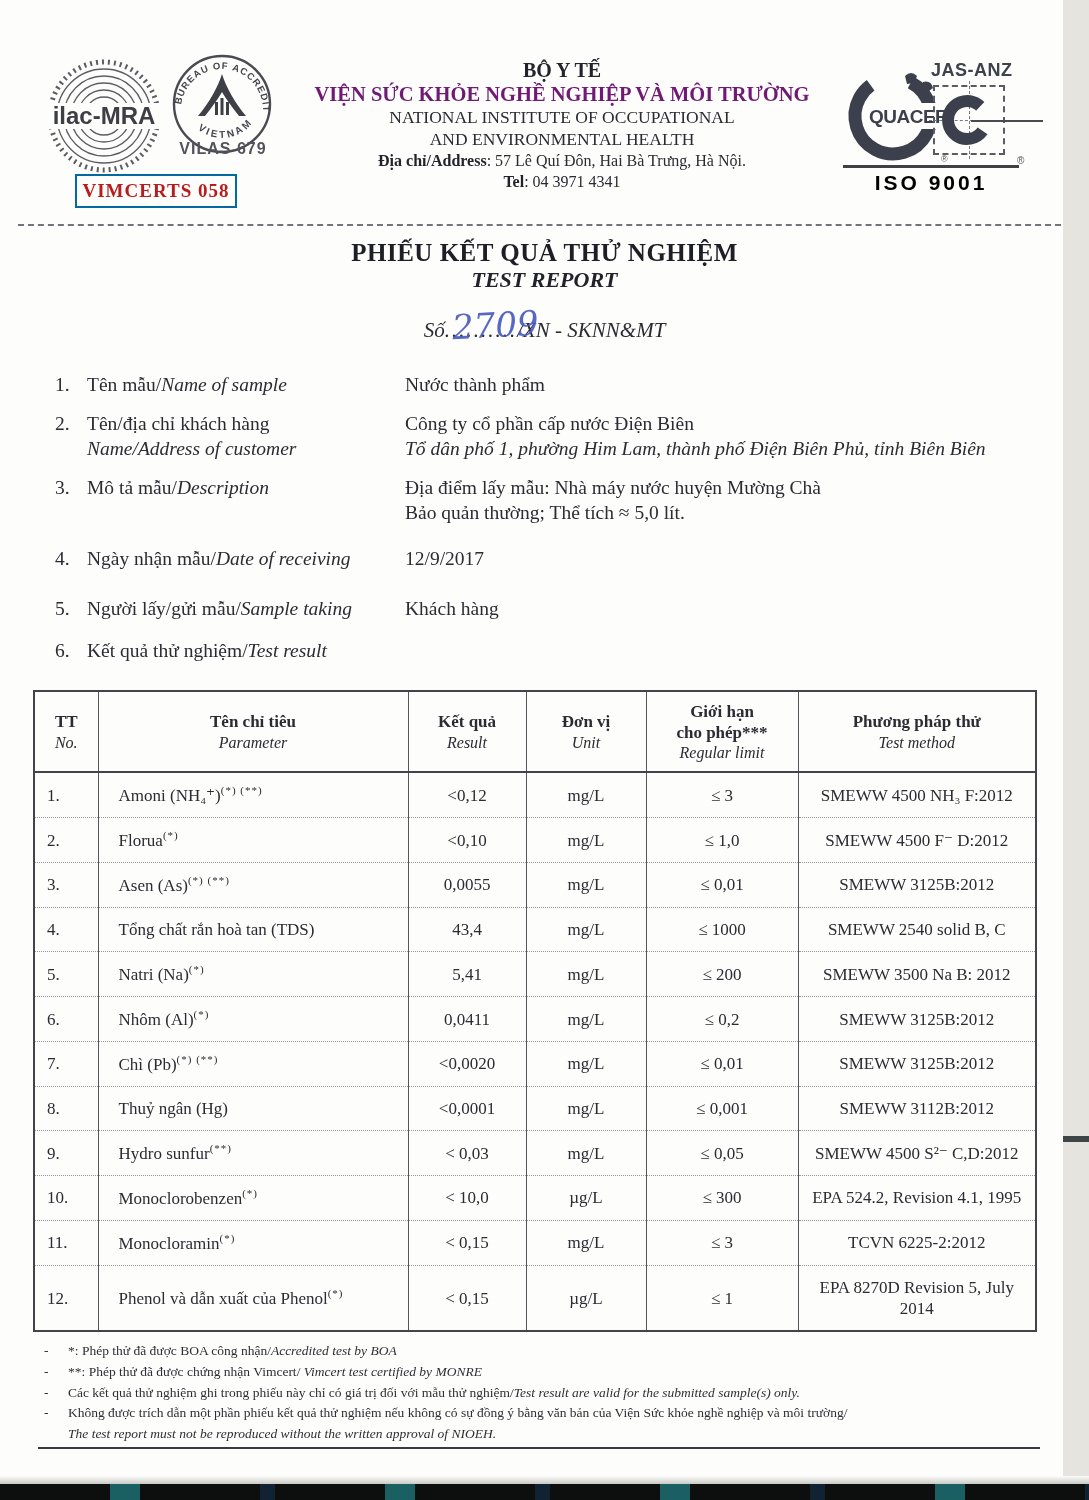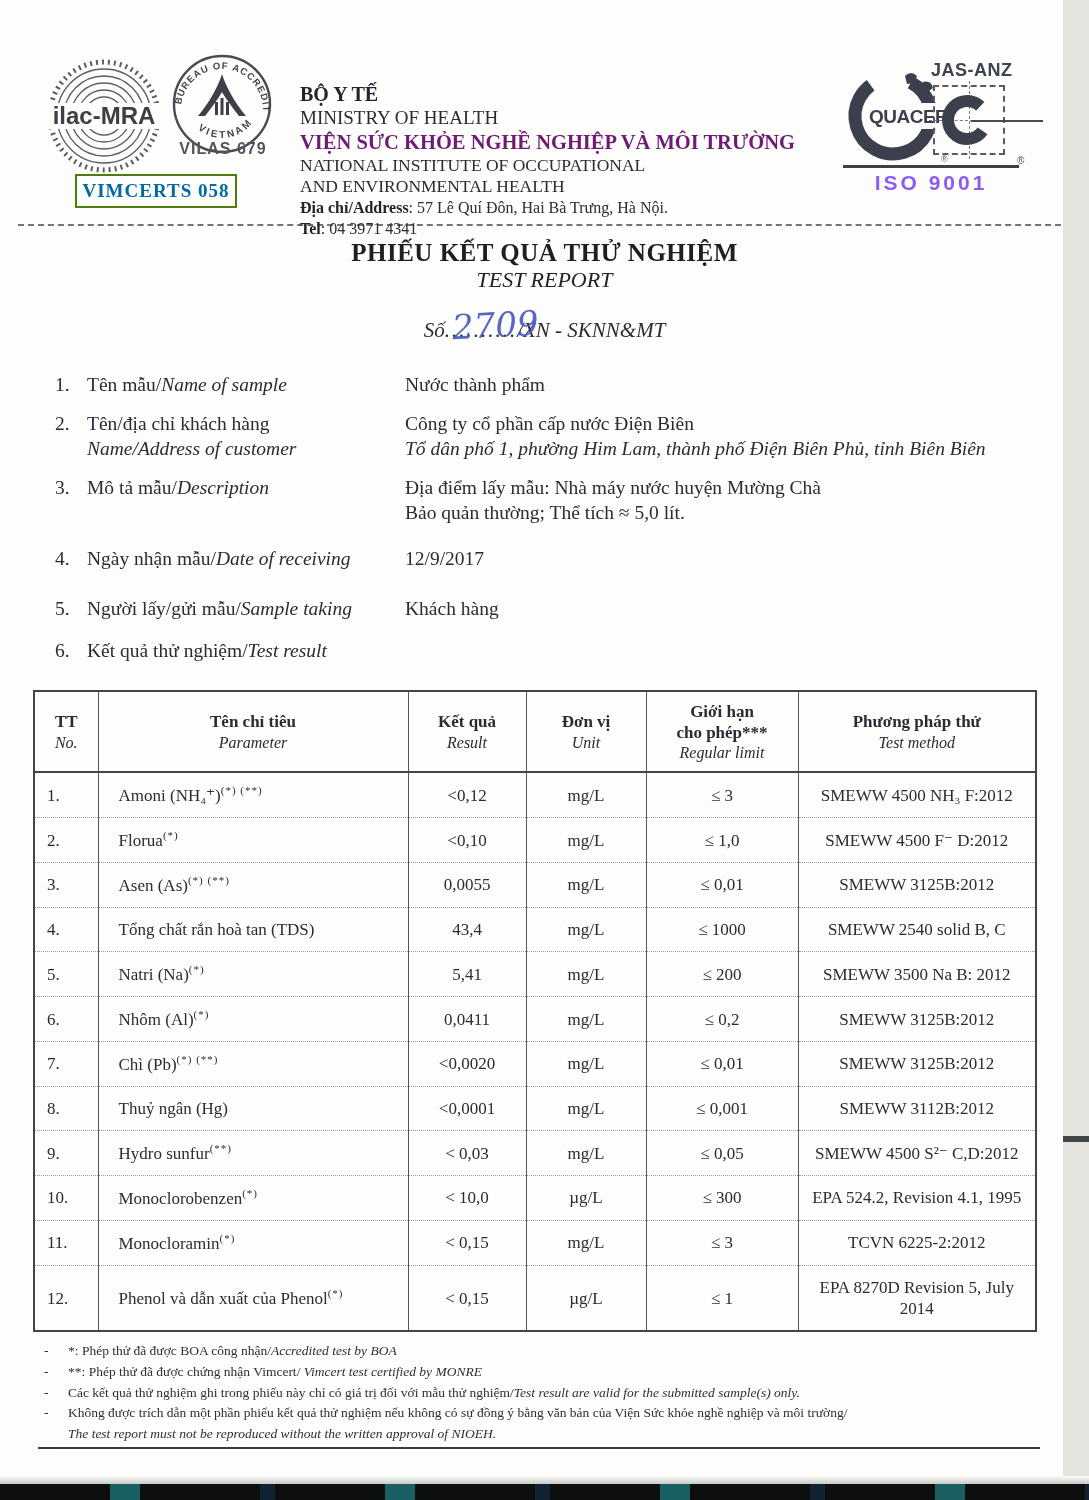--- a/index.html
+++ b/index.html
@@ -12,45 +12,45 @@
   .edge-right-mark{position:absolute;right:0;top:1136px;width:26px;height:6px;background:#404646;}
   .edge-bottom-shadow{position:absolute;left:0;bottom:16px;width:1089px;height:8px;background:linear-gradient(#fdfdfb,#c9c9c5);}
   .photo-band{position:absolute;left:0;bottom:0;width:1089px;height:16px;
     background:repeating-linear-gradient(90deg,#0d0e0e 0 110px,#1a5f61 110px 140px,#0d0e0e 140px 260px,#123 260px 275px);}
   
   .header{position:relative;height:224px;}
   .ilac{position:absolute;left:46px;top:58px;}
   .boa{position:absolute;left:170px;top:52px;}
   .vilas{position:absolute;left:168px;top:140px;width:110px;text-align:center;
     font-family:"Liberation Sans",sans-serif;font-weight:bold;font-size:16px;letter-spacing:1px;color:#53535b;}
-  .vimcerts{position:absolute;left:75px;top:174px;width:158px;height:30px;border:2px solid #4d7c0f;
+  .vimcerts{position:absolute;left:75px;top:174px;width:158px;height:30px;border:2px solid #0369a1;
     display:flex;align-items:center;justify-content:center;
-    font-weight:bold;font-size:19px;letter-spacing:1px;color:#0369a1;}
-  .center-head{position:absolute;left:300px;top:58px;width:540px;line-height:1.22;margin-top:24px;}
+    font-weight:bold;font-size:19px;letter-spacing:1px;color:#b91c1c;}
+  .center-head{position:absolute;left:292px;top:58px;width:540px;text-align:center;line-height:1.22;}
   .ch1{font-weight:bold;font-size:20px;color:#23232b;}
   .ch2{font-size:19px;}
   .ch3{font-weight:bold;font-size:20.5px;color:#701a75;}
   .ch4,.ch5{font-size:17.5px;}
   .ch6,.ch7{font-size:16px;margin-top:1px;}
   .ch6 b,.ch7 b{color:#23232b;}
   .quacert{position:absolute;left:843px;top:60px;}
   .jas{position:absolute;left:925px;top:60px;width:100px;font-family:"Liberation Sans",sans-serif;}
   .jas-label{font-weight:bold;font-size:18px;color:#3e424d;letter-spacing:.5px;margin-left:6px;}
   .jas-box{position:relative;width:68px;height:66px;border:2px dashed #5a5a62;margin:4px 0 0 8px;}
   .jas-box .vd{position:absolute;left:50%;top:-6px;height:78px;border-left:1px dashed #77777f;}
   .jas-box .hd{position:absolute;top:50%;left:-6px;width:80px;border-top:1px dashed #77777f;}
   .jas-line{position:absolute;left:36px;top:33px;width:72px;border-top:2px solid #4a4a52;}
   .jas-reg{position:absolute;left:82px;top:68px;font-size:10px;color:#55555d;}
   .iso-rule{position:absolute;left:843px;top:165px;width:176px;border-top:3px solid #3f3f46;}
   .iso{position:absolute;left:843px;top:171px;width:176px;text-align:center;
-    font-family:"Liberation Sans",sans-serif;font-weight:bold;font-size:21px;letter-spacing:3px;color:#8b5cf6;}
+    font-family:"Liberation Sans",sans-serif;font-weight:bold;font-size:21px;letter-spacing:3px;color:#000000;}
   .sep{margin:0 18px;border-top:2px dashed #73737a;height:0;}
   
   .title-vi{margin-top:13px;text-align:center;font-weight:bold;font-size:25px;letter-spacing:.5px;color:#1e1e26;}
-  .title-en{text-align:center;font-weight:normal;font-style:italic;font-size:22px;color:#22222a;}
+  .title-en{text-align:center;font-weight:bold;font-style:italic;font-size:22px;color:#22222a;}
   .so-line{margin-top:25px;text-align:center;font-style:italic;font-size:21px;color:#2b2b33;}
   .so-wrap{position:relative;display:inline-block;}
   .dots{letter-spacing:2px;}
   .hand{position:absolute;left:28px;top:-13px;color:#4a5cc0;font-size:34px;
     font-family:"DejaVu Serif",serif;font-style:italic;transform:rotate(-3deg);opacity:.92;}
   
   .info{margin:30px 0 0 55px;font-size:19.5px;line-height:1.28;}
   .info-item{display:grid;grid-template-columns:32px 318px 1fr;margin-top:14px;}
   .info-item:nth-child(1){margin-top:0;}
   .info-item:nth-child(4){margin-top:21px;}
@@ -113,21 +113,20 @@
       <rect x="45" y="50" width="3" height="13" fill="#3f3f47"></rect>
       <rect x="50.5" y="46" width="3" height="17" fill="#3f3f47"></rect>
       <rect x="56" y="50" width="3" height="13" fill="#3f3f47"></rect>
     </svg>
   </div>
   <div class="vilas">VILAS 679</div>
   <div class="vimcerts">VIMCERTS 058</div>
 
   <div class="center-head">
     <div class="ch1">BỘ Y TẾ</div>
-    <div class="ch2">MINISTRY OF HEALTH</div>
     <div class="ch3">VIỆN SỨC KHỎE NGHỀ NGHIỆP VÀ MÔI TRƯỜNG</div>
     <div class="ch4">NATIONAL INSTITUTE OF OCCUPATIONAL</div>
     <div class="ch5">AND ENVIRONMENTAL HEALTH</div>
     <div class="ch6"><b>Địa chỉ/Address</b><span>: 57 Lê Quí Đôn, Hai Bà Trưng, Hà Nội.</span></div>
     <div class="ch7"><b>Tel</b><span>: 04 3971 4341</span></div>
   </div>
 
   <div class="quacert">
     <svg width="110" height="108" viewBox="0 0 110 108">
       <circle cx="50" cy="56" r="38" fill="none" stroke="#3c404c" stroke-width="13" stroke-dasharray="196 43" transform="rotate(-62 50 56)"></circle>

